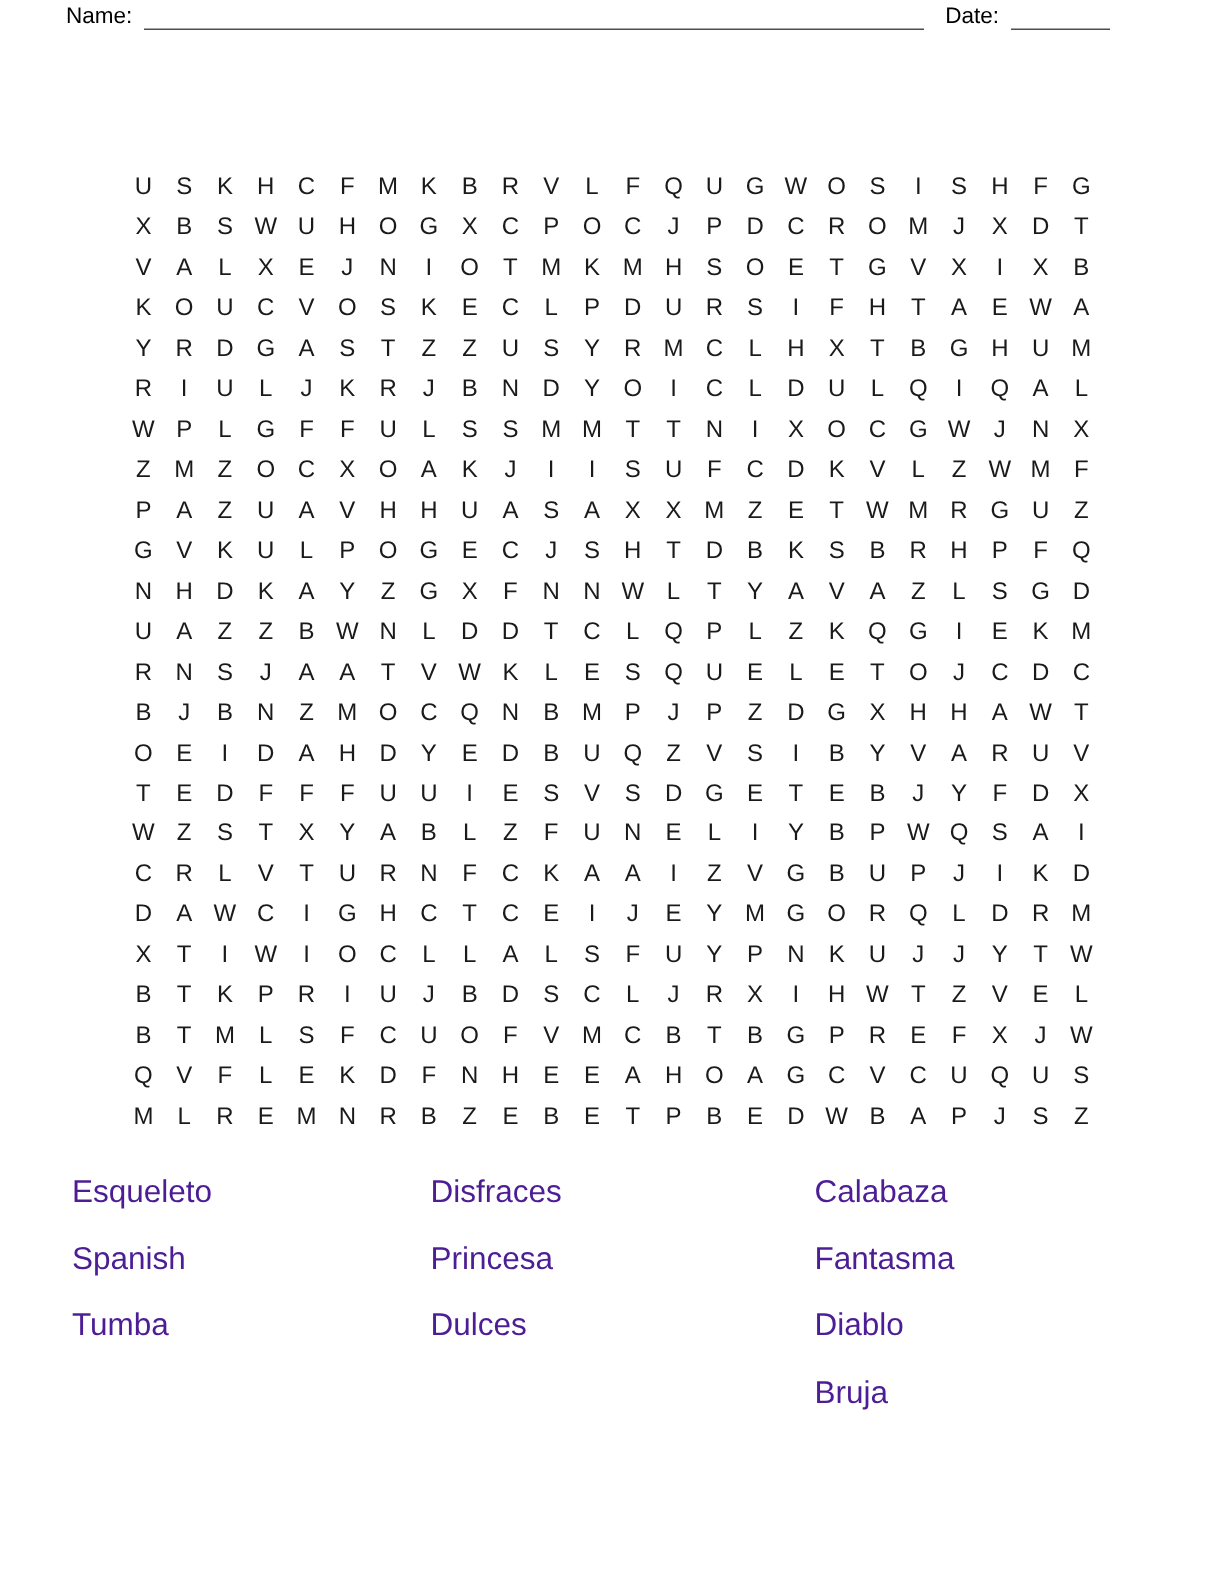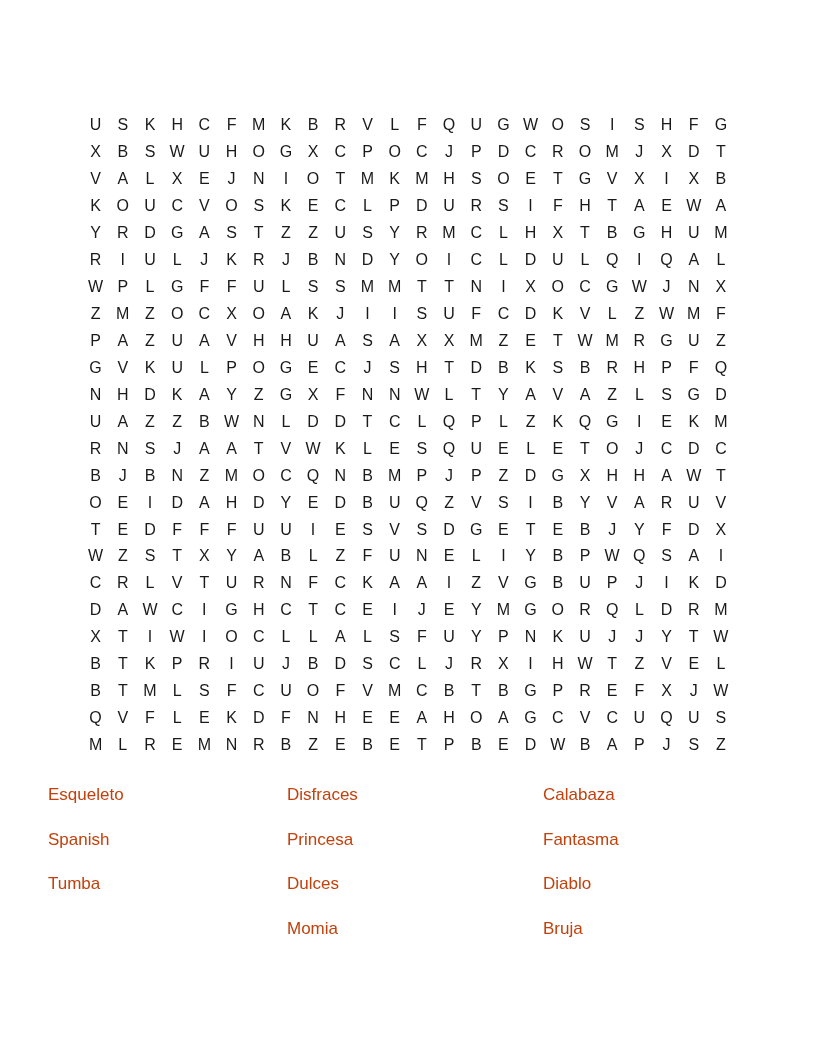--- a/index.html
+++ b/index.html
@@ -86,31 +86,37 @@
     position: absolute;
     top: 0;
   }
   .word-col.col-0 { left: 48px; }
   .word-col.col-1 { left: 287px; }
   .word-col.col-2 { left: 543px; }
   .word-item {
     height: 44.5px;
     display: flex;
     align-items: center;
-    font-size: 17px;
+    font-size: 21px;
     font-weight: 400;
-    color: #c2410c;
+    color: #4c1d95;
     white-space: nowrap;
   }
 </style>
 </head>
 <body>
 
 <div class="page">
 
+  <div class="header-row">
+    <span class="header-label">Name:</span>
+    <div class="blank-line name-line"></div>
+    <span class="header-label">Date:</span>
+    <div class="blank-line date-line"></div>
+  </div>
 
 
   <div class="grid" id="letter-grid">
       <div class="grid-cell">U</div>
       <div class="grid-cell">S</div>
       <div class="grid-cell">K</div>
       <div class="grid-cell">H</div>
       <div class="grid-cell">C</div>
       <div class="grid-cell">F</div>
       <div class="grid-cell">M</div>
@@ -688,21 +694,20 @@
   <div class="words" id="word-list">
       <div class="word-col col-0">
         <div class="word-item">Esqueleto</div>
         <div class="word-item">Spanish</div>
         <div class="word-item">Tumba</div>
       </div>
       <div class="word-col col-1">
         <div class="word-item">Disfraces</div>
         <div class="word-item">Princesa</div>
         <div class="word-item">Dulces</div>
-        <div class="word-item">Momia</div>
       </div>
       <div class="word-col col-2">
         <div class="word-item">Calabaza</div>
         <div class="word-item">Fantasma</div>
         <div class="word-item">Diablo</div>
         <div class="word-item">Bruja</div>
       </div>
     </div>
 
 </div>

